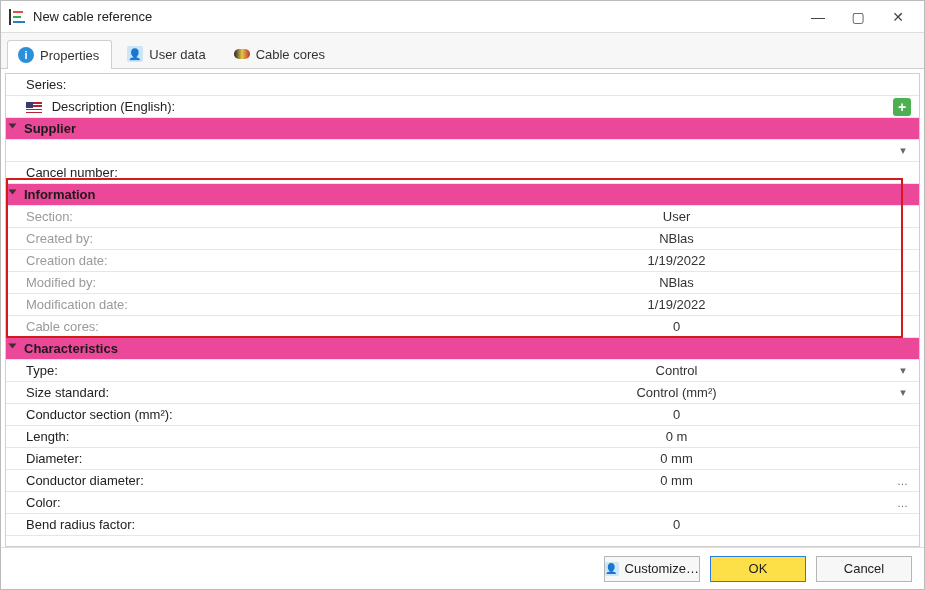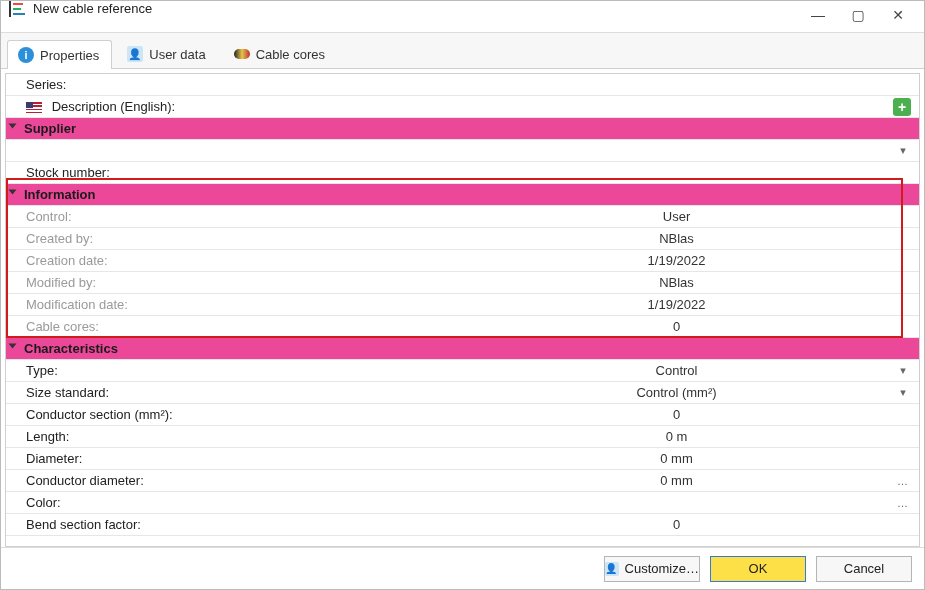--- a/index.html
+++ b/index.html
@@ -16,21 +16,21 @@
   .window {
     border: 1px solid #bbb;
     width: 925px;
     height: 590px;
     display: flex;
     flex-direction: column;
   }
   .titlebar {
     height: 32px;
     display: flex;
-    align-items: flex-start;
+    align-items: center;
     padding: 0 6px 0 8px;
     border-bottom: 1px solid #ddd;
   }
   .titlebar .app-icon {
     width: 16px; height: 16px; margin-right: 8px;
     display: flex; flex-direction: column; justify-content: space-between;
     border-left: 2px solid #333;
     padding: 2px 0 2px 2px;
   }
   .titlebar .app-icon span { display:block; height:2px; }
@@ -213,32 +213,32 @@
           <span class="caret"></span>
           <div class="label">Supplier</div>
         </div>
 
         <div class="row">
           <div class="value"></div>
           <div class="trail dd-caret">▾</div>
         </div>
 
         <div class="row" style="overflow:hidden;height:14px;">
-          <div class="label">Stock number:</div>
+          <div class="label">Cancel number:</div>
           <div class="value"></div>
           <div class="trail"></div>
         </div>
 
         <div class="row group-header">
           <span class="caret"></span>
           <div class="label">Information</div>
         </div>
 
         <div class="row disabled">
-          <div class="label">Control:</div>
+          <div class="label">Section:</div>
           <div class="value disabled">User</div>
           <div class="trail"></div>
         </div>
         <div class="row disabled">
           <div class="label">Created by:</div>
           <div class="value disabled">NBlas</div>
           <div class="trail"></div>
         </div>
         <div class="row disabled">
           <div class="label">Creation date:</div>
@@ -295,21 +295,21 @@
           <div class="label">Conductor diameter:</div>
           <div class="value">0 mm</div>
           <div class="trail ellipsis">…</div>
         </div>
         <div class="row">
           <div class="label">Color:</div>
           <div class="value"></div>
           <div class="trail ellipsis">…</div>
         </div>
         <div class="row" style="height:14px;overflow:hidden;">
-          <div class="label">Bend section factor:</div>
+          <div class="label">Bend radius factor:</div>
           <div class="value">0</div>
           <div class="trail"></div>
         </div>
 
       </div>
 
       <div class="highlight-box" style="left:0px; top:104px; width:calc(100% - 16px); height:160px;"></div>
     </div>
   </div>
 

